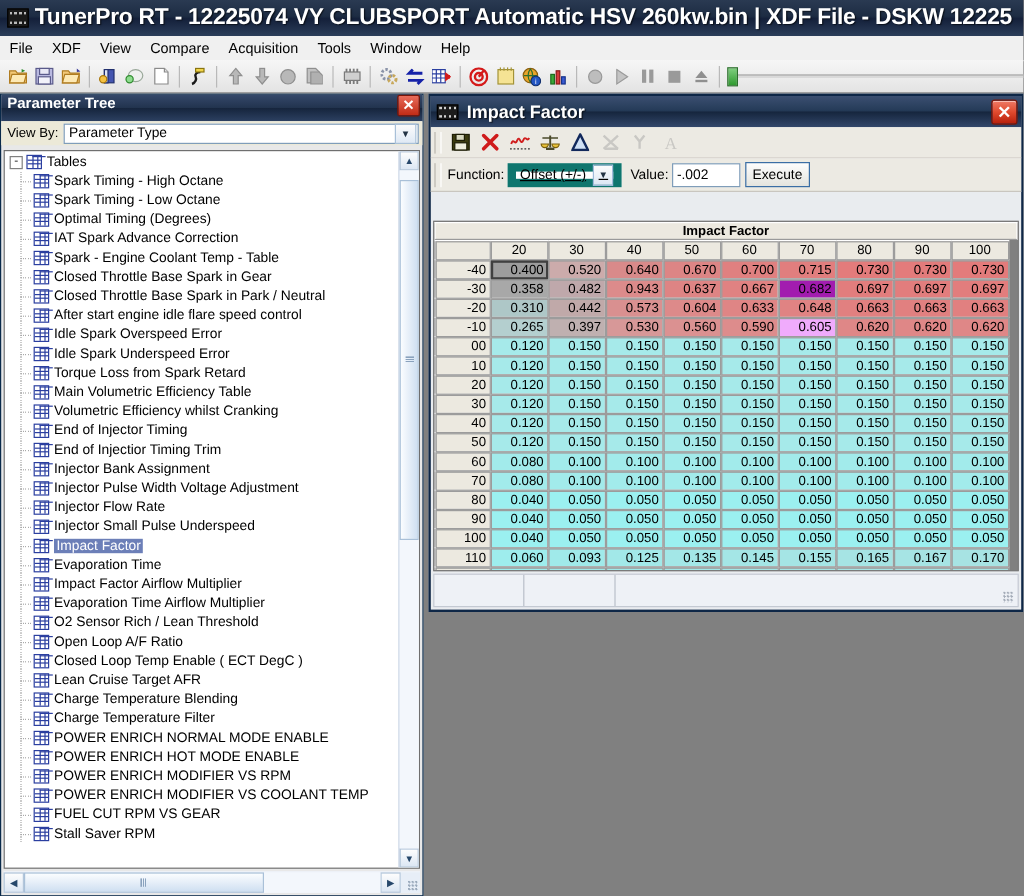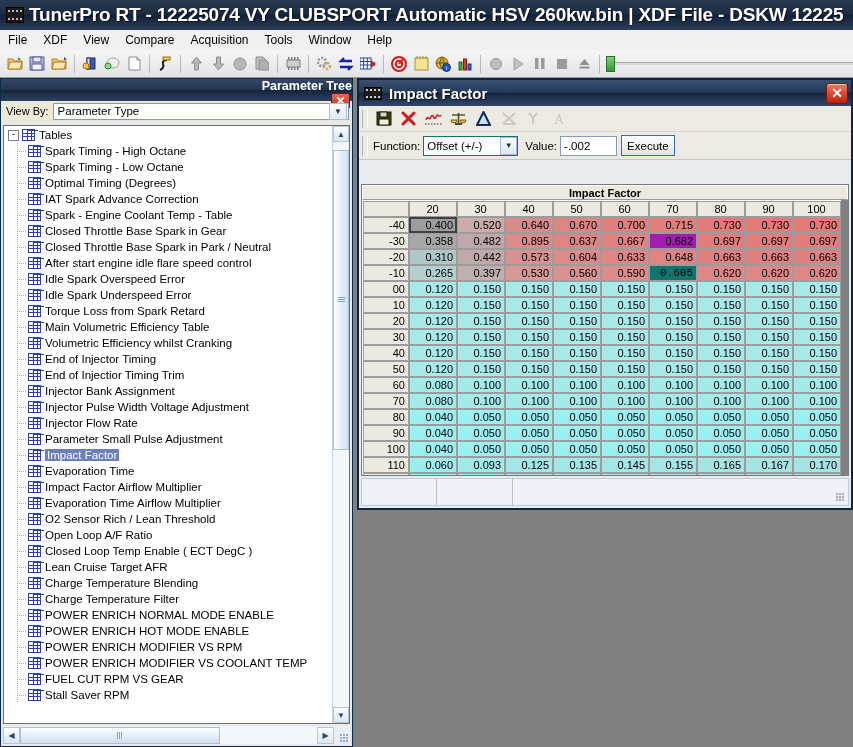--- a/index.html
+++ b/index.html
@@ -66,22 +66,22 @@
   .ptwin {
     position: absolute; left: 0px; top: 78px; width: 353px; height: 669px;
     background: #e8e8e8;
     border: 1px solid #0a2a4a;
     box-sizing: border-box;
   }
   .pt-title {
     height: 22px;
     background: linear-gradient(to bottom, #33procent, #1b2b44);
     background: linear-gradient(to bottom, #35486a 0%, #22344f 48%, #16253d 52%, #2c4061 100%);
-    display: flex; align-items: flex-end; color: #fff; font-weight: bold; font-size: 12.5px;
-    padding-left: 5px; box-sizing: border-box; flex-direction: column;
+    display: flex; align-items: flex-start; color: #fff; font-weight: bold; font-size: 12.5px;
+    padding-left: 5px; box-sizing: border-box;
   }
   .pt-title .closebox {
     margin-left: auto; margin-right: 2px;
     width: 17px; height: 16px;
     background: linear-gradient(to bottom,#e86b5a,#c02b16);
     border: 1px solid #7a1508; border-radius: 2px;
     color: #fff; font-weight: bold; font-size: 12px;
     display: flex; align-items: center; justify-content: center;
   }
   .pt-viewby {
@@ -227,22 +227,22 @@
   .if-toolbar .gripper { width: 4px; height: 18px; border-left: 1px solid #b8b5ad; border-right: 1px solid #fff; margin-right: 3px; }
   .ifbtn { width: 25px; height: 22px; display: flex; align-items: center; justify-content: center; }
   .if-funcrow {
     height: 28px; background: #eceae3;
     display: flex; align-items: center; padding-left: 3px; box-sizing: border-box;
     border-bottom: 1px solid #c9c6bf;
   }
   .if-funcrow .gripper { width: 4px; height: 20px; border-left: 1px solid #b8b5ad; border-right: 1px solid #fff; margin-right: 5px; }
   .if-funcrow .lbl { font-size: 11.5px; margin-right: 3px; }
   .fncombo {
-    width: 95px; height: 20px; background: #fff; border: 1px solid #0f766e;
-    display: flex; align-items: center; box-sizing: border-box;
+    width: 95px; height: 20px; background: #fff; border: 7px solid #0f766e;
+    display: flex; align-items: center; box-sizing: border-box; text-decoration: underline;
   }
   .fncombo .val { flex: 1; padding-left: 3px; font-size: 11.5px; white-space: nowrap; }
   .fncombo .arrow {
     width: 17px; height: 18px;
     background: linear-gradient(to bottom,#fcfcfc,#dbe7f4);
     border: 1px solid #9fbada; box-sizing: border-box;
     display: flex; align-items: center; justify-content: center; font-size: 8px; color: #234;
   }
   .valbox {
     width: 57px; height: 20px; background: #fff; border: 1px solid #7f9db9;
@@ -643,21 +643,21 @@
             <span class="gicon">
               <i></i>
             </span>
             <span class="tlabel">Injector Flow Rate</span>
           </div>
           <div class="trow">
             <span class="indent"></span>
             <span class="gicon">
               <i></i>
             </span>
-            <span class="tlabel">Parameter Small Pulse Adjustment</span>
+            <span class="tlabel">Injector Small Pulse Underspeed</span>
           </div>
           <div class="trow selected">
             <span class="indent"></span>
             <span class="gicon">
               <i></i>
             </span>
             <span class="tlabel">Impact Factor</span>
           </div>
           <div class="trow">
             <span class="indent"></span>
@@ -885,21 +885,21 @@
               <td class="cell" style="background: rgb(224, 128, 128);">0.700</td>
               <td class="cell" style="background: rgb(225, 126, 126);">0.715</td>
               <td class="cell" style="background: rgb(227, 123, 123);">0.730</td>
               <td class="cell" style="background: rgb(227, 123, 123);">0.730</td>
               <td class="cell" style="background: rgb(227, 123, 123);">0.730</td>
             </tr>
             <tr>
               <td class="rowhdr">-30</td>
               <td class="cell" style="background: rgb(168, 168, 168);">0.358</td>
               <td class="cell" style="background: rgb(191, 168, 171);">0.482</td>
-              <td class="cell" style="background: rgb(220, 139, 139);">0.895</td>
+              <td class="cell" style="background: rgb(220, 139, 139);">0.943</td>
               <td class="cell" style="background: rgb(222, 132, 132);">0.637</td>
               <td class="cell" style="background: rgb(224, 130, 130);">0.667</td>
               <td class="cell" style="background: #a21caf;">0.682</td>
               <td class="cell" style="background: rgb(226, 125, 125);">0.697</td>
               <td class="cell" style="background: rgb(226, 125, 125);">0.697</td>
               <td class="cell" style="background: rgb(226, 125, 125);">0.697</td>
             </tr>
             <tr>
               <td class="rowhdr">-20</td>
               <td class="cell" style="background: rgb(174, 199, 199);">0.310</td>
@@ -912,21 +912,21 @@
               <td class="cell" style="background: rgb(225, 128, 128);">0.663</td>
               <td class="cell" style="background: rgb(225, 128, 128);">0.663</td>
             </tr>
             <tr>
               <td class="rowhdr">-10</td>
               <td class="cell" style="background: rgb(180, 207, 207);">0.265</td>
               <td class="cell" style="background: rgb(191, 176, 176);">0.397</td>
               <td class="cell" style="background: rgb(215, 152, 152);">0.530</td>
               <td class="cell" style="background: rgb(219, 145, 145);">0.560</td>
               <td class="cell" style="background: rgb(221, 140, 140);">0.590</td>
-              <td class="cell" style="background: #0f766e; font-family: Liberation Mono, monospace;">0.605</td>
+              <td class="cell" style="background: #f0abfc;">0.605</td>
               <td class="cell" style="background: rgb(223, 135, 135);">0.620</td>
               <td class="cell" style="background: rgb(223, 135, 135);">0.620</td>
               <td class="cell" style="background: rgb(223, 135, 135);">0.620</td>
             </tr>
             <tr>
               <td class="rowhdr">00</td>
               <td class="cell" style="background: rgb(166, 234, 234);">0.120</td>
               <td class="cell" style="background: rgb(166, 234, 234);">0.150</td>
               <td class="cell" style="background: rgb(166, 234, 234);">0.150</td>
               <td class="cell" style="background: rgb(166, 234, 234);">0.150</td>

